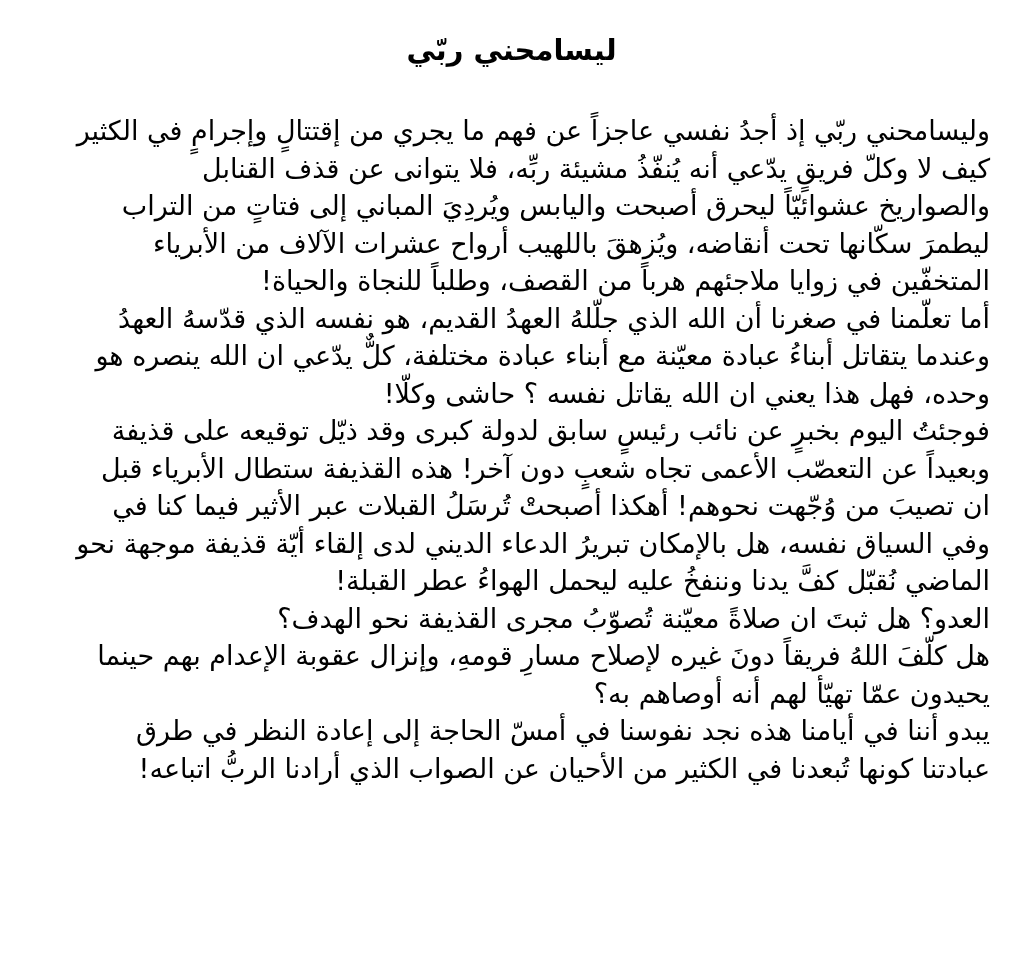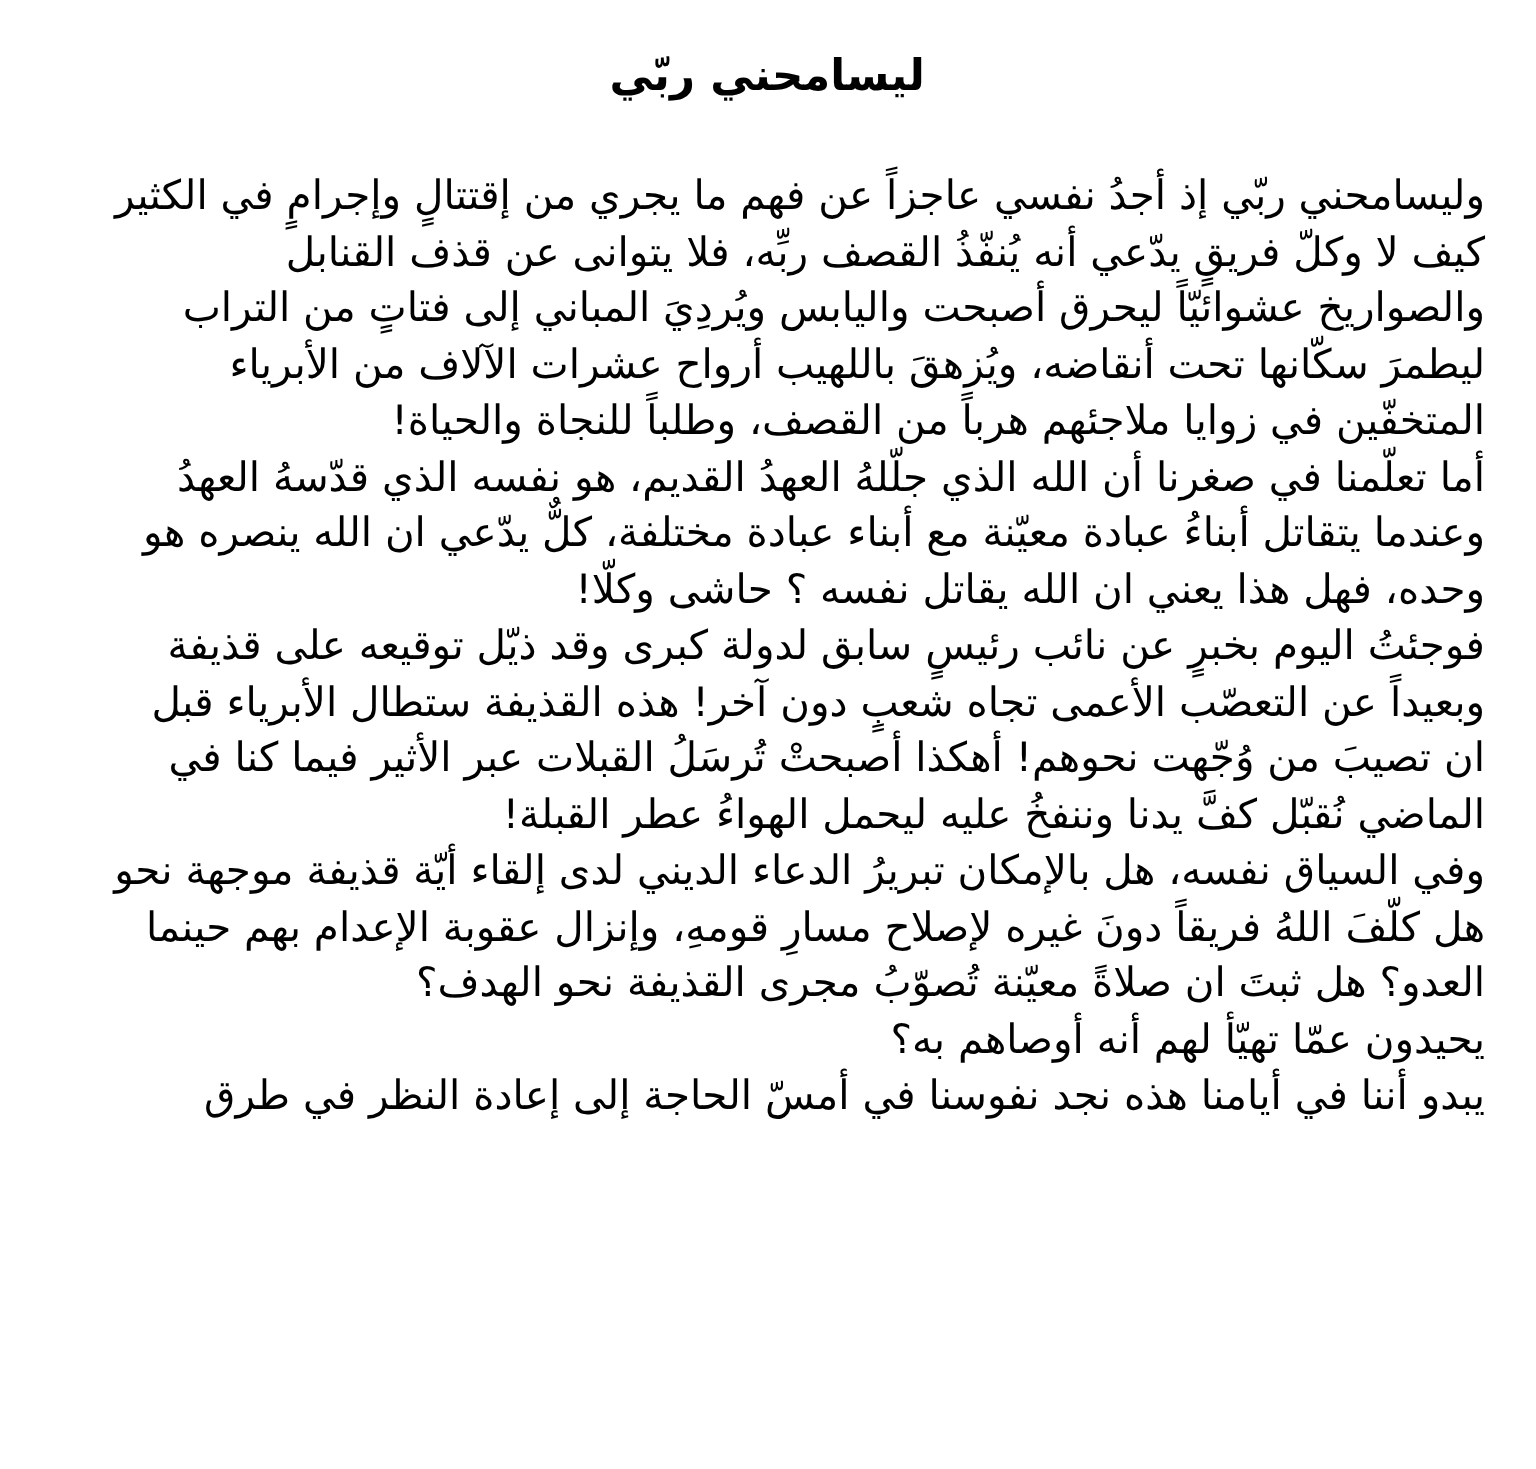--- a/index.html
+++ b/index.html
@@ -47,31 +47,32 @@
   </style>
 </head>
 <body>
 
 <div class="page">
 
   <h1 class="doc-title">ليسامحني ربّي</h1>
 
   <div class="doc-body">
     <div class="text-line">وليسامحني ربّي إذ أجدُ نفسي عاجزاً عن فهم ما يجري من إقتتالٍ وإجرامٍ في الكثير</div>
-    <div class="text-line">كيف لا وكلّ فريقٍ يدّعي أنه يُنفّذُ القصف ربِّه، فلا يتوانى عن قذف القنابل</div>
+    <div class="text-line">كيف لا وكلّ فريقٍ يدّعي أنه يُنفّذُ مشيئة ربِّه، فلا يتوانى عن قذف القنابل</div>
     <div class="text-line">والصواريخ عشوائيّاً ليحرق أصبحت واليابس ويُردِيَ المباني إلى فتاتٍ من التراب</div>
     <div class="text-line">ليطمرَ سكّانها تحت أنقاضه، ويُزهقَ باللهيب أرواح عشرات الآلاف من الأبرياء</div>
     <div class="text-line">المتخفّين في زوايا ملاجئهم هرباً من القصف، وطلباً للنجاة والحياة!</div>
     <div class="text-line">أما تعلّمنا في صغرنا أن الله الذي جلّلهُ العهدُ القديم، هو نفسه الذي قدّسهُ العهدُ</div>
     <div class="text-line">وعندما يتقاتل أبناءُ عبادة معيّنة مع أبناء عبادة مختلفة، كلٌّ يدّعي ان الله ينصره هو</div>
     <div class="text-line">وحده، فهل هذا يعني ان الله  يقاتل نفسه ؟ حاشى وكلّا!</div>
     <div class="text-line">فوجئتُ اليوم بخبرٍ عن نائب رئيسٍ سابق لدولة كبرى وقد ذيّل توقيعه على قذيفة</div>
     <div class="text-line">وبعيداً عن التعصّب الأعمى تجاه شعبٍ دون آخر! هذه القذيفة ستطال الأبرياء قبل</div>
     <div class="text-line">ان تصيبَ من وُجّهت نحوهم! أهكذا أصبحتْ تُرسَلُ القبلات عبر الأثير فيما كنا في</div>
+    <div class="text-line">وفي السياق نفسه، هل بالإمكان تبريرُ الدعاء الديني لدى إلقاء أيّة قذيفة موجهة نحو</div>
     <div class="text-line">الماضي نُقبّل كفَّ يدنا وننفخُ عليه ليحمل الهواءُ عطر القبلة!</div>
-    <div class="text-line">وفي السياق نفسه، هل بالإمكان تبريرُ الدعاء الديني لدى إلقاء أيّة قذيفة موجهة نحو</div>
+    <div class="text-line">العدو؟ هل ثبتَ ان صلاةً معيّنة تُصوّبُ مجرى القذيفة نحو الهدف؟</div>
     <div class="text-line">هل كلّفَ اللهُ فريقاً دونَ غيره لإصلاح مسارِ قومهِ، وإنزال عقوبة الإعدام بهم حينما</div>
-    <div class="text-line">العدو؟ هل ثبتَ ان صلاةً معيّنة تُصوّبُ مجرى القذيفة نحو الهدف؟</div>
     <div class="text-line">يحيدون عمّا تهيّأ لهم أنه أوصاهم به؟</div>
     <div class="text-line">يبدو أننا في أيامنا هذه نجد نفوسنا في أمسّ الحاجة إلى إعادة النظر في طرق</div>
+    <div class="text-line">عبادتنا كونها تُبعدنا في الكثير من الأحيان عن الصواب الذي أرادنا الربُّ اتباعه!</div>
   </div>
 
 </div>
 
 </body></html>

